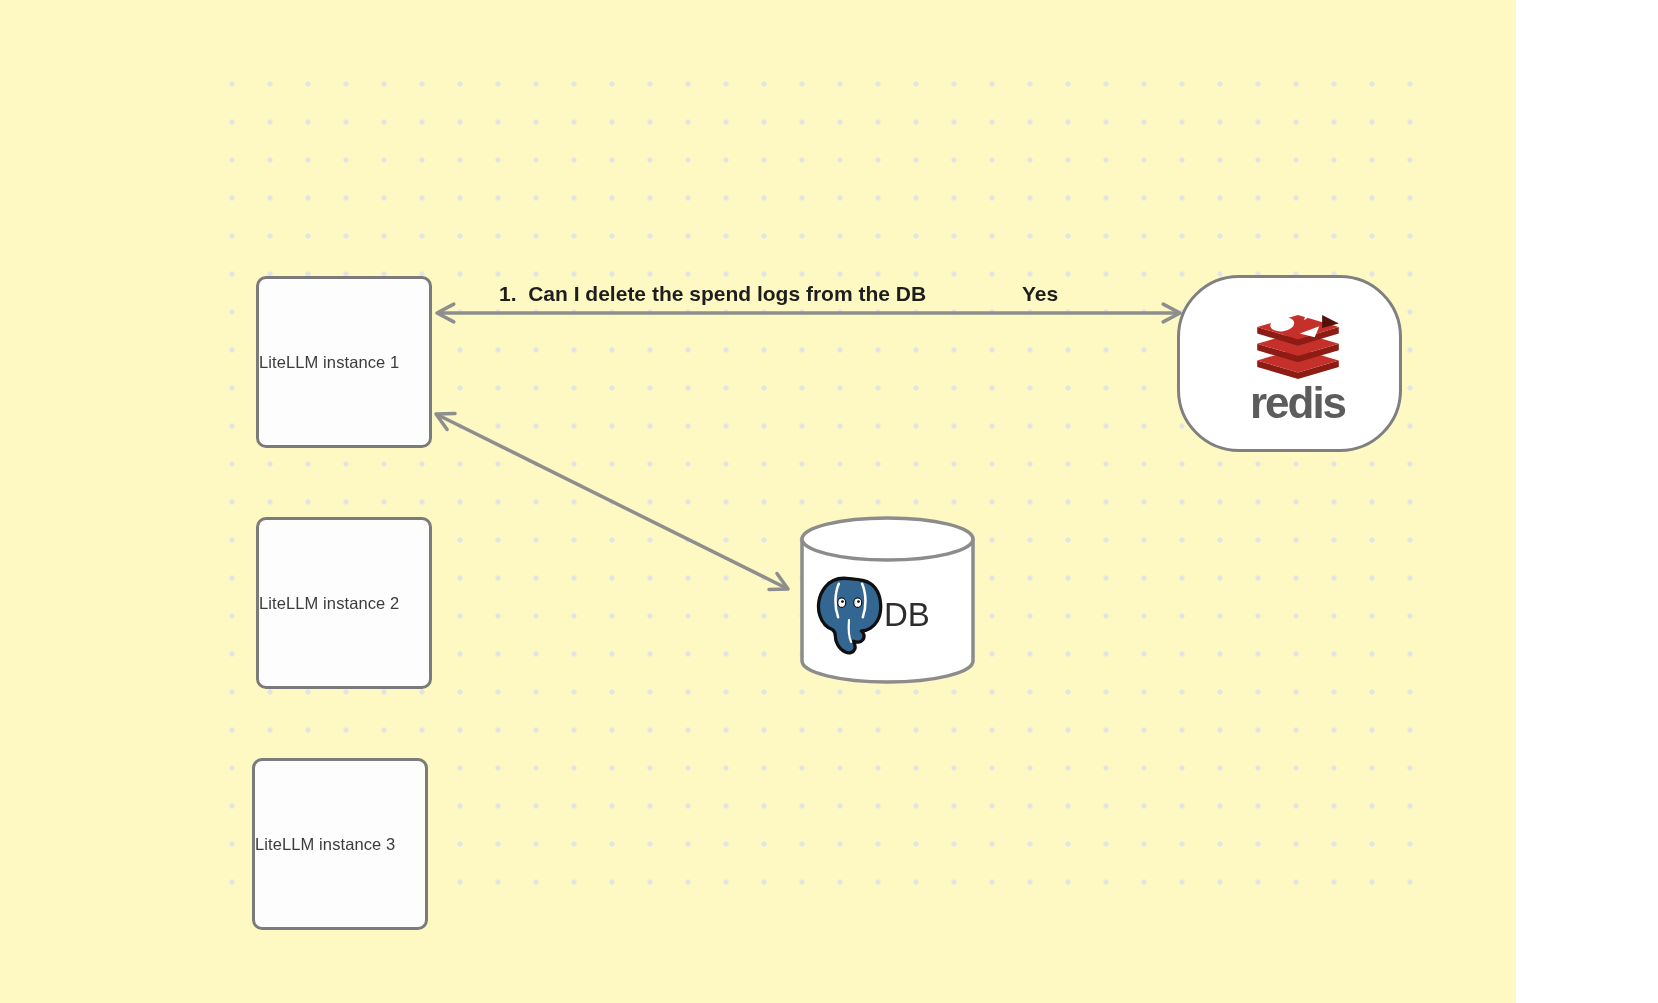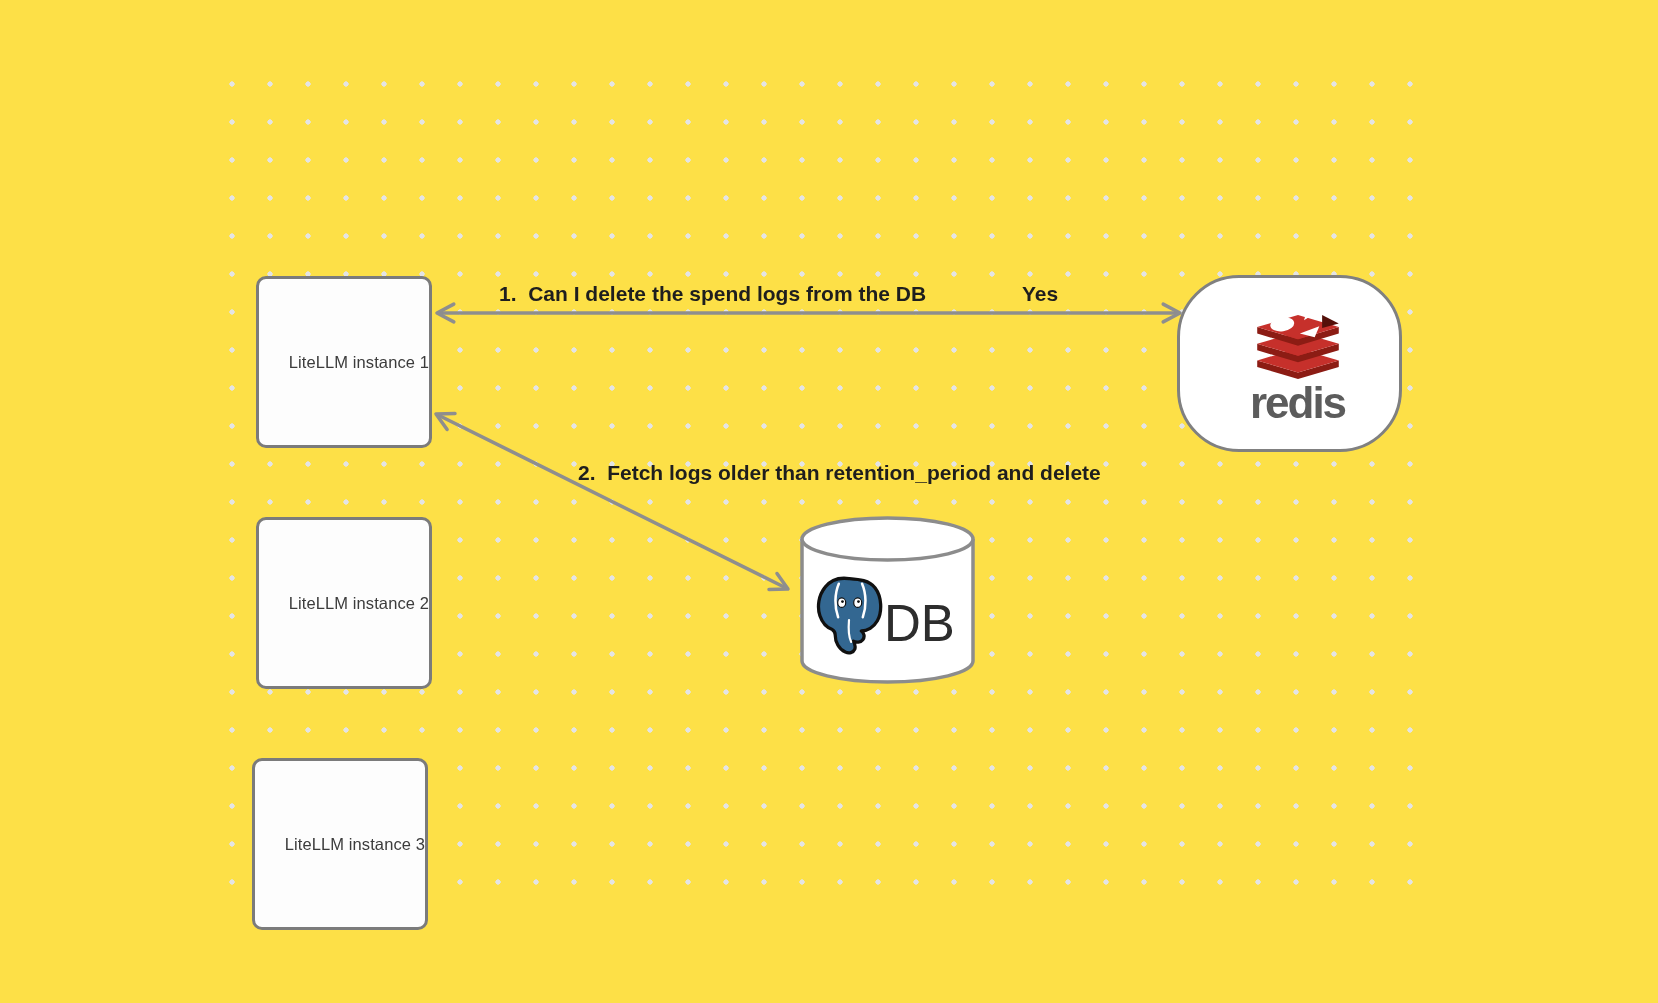--- a/index.html
+++ b/index.html
@@ -1,40 +1,40 @@
 <!DOCTYPE html>
 <html><head>
 <meta charset="utf-8">
 <style>
   html,body { margin:0; padding:0; }
   body { font-family: "Liberation Sans", sans-serif; }
   #page {
     position: relative;
-    width: 1658px;
+    width: 1516px;
     height: 1003px;
-    background: #fde047;
+    background: #fef9c3;
     overflow: hidden;
   }
   .dotgrid {
     position: absolute;
     left: 213px; top: 65px;
     width: 1216px; height: 836px;
     background-image: radial-gradient(circle, #e4e4e4 2.4px, rgba(228,228,228,0) 2.9px);
     background-size: 38px 38px;
     background-position: 0 0;
   }
   .node {
     position: absolute;
     width: 176px; height: 172px;
     background: #fdfdfd;
     border: 3px solid #7b7b7b;
     border-radius: 10px;
     display: flex;
     align-items: center;
-    justify-content: flex-end;
+    justify-content: flex-start;
     box-sizing: border-box;
   }
   .node-label {
     font-size: 16.5px;
     color: #3c3c3c;
     letter-spacing: 0.1px;
   }
   .redis-node {
     position: absolute;
     left: 1177px; top: 275px;
@@ -65,21 +65,21 @@
     white-space: pre;
     line-height: 24px;
   }
   .db-wrap {
     position: absolute;
     left: 798px; top: 513px;
     width: 179px; height: 176px;
   }
   .db-cyl { position:absolute; left:0; top:0; }
   .pg-logo { position:absolute; left: 14px; top: 62px; }
-  .db-text-abs { position:absolute; left: 884px; top: 598px; font-size: 51px; font-weight: 500; color:#2d2d2d; line-height:1; }
+  .db-text-abs { position:absolute; left: 884px; top: 598px; font-size: 33px; font-weight: 500; color:#2d2d2d; line-height:1; }
   .arrows { position:absolute; left:0; top:0; pointer-events:none; }
 </style>
 </head>
 <body>
 
 <div id="page">
 
   <div class="dotgrid"></div>
 
   <svg class="arrows" width="1658" height="1003" viewBox="0 0 1658 1003">
@@ -92,21 +92,20 @@
       <g>
         <path d="M438,415 L786,588"></path>
         <path d="M447.1,429.5 L436,414 L455,413.5"></path>
         <path d="M777,573.5 L788,589 L769,589.5"></path>
       </g>
     </g>
   </svg>
 
   <div class="edge-label" style="left:499px; top:282px;">1.  Can I delete the spend logs from the DB</div>
   <div class="edge-label" style="left:1022px; top:282px;">Yes</div>
-  <div class="edge-label" style="left:578px; top:461px;">2.  Fetch logs older than retention_period and delete</div>
 
   <div class="node" style="left:256px; top:276px;">
     <span class="node-label">LiteLLM instance 1</span>
   </div>
   <div class="node" style="left:256px; top:517px;">
     <span class="node-label">LiteLLM instance 2</span>
   </div>
   <div class="node" style="left:252px; top:758px;">
     <span class="node-label">LiteLLM instance 3</span>
   </div>

